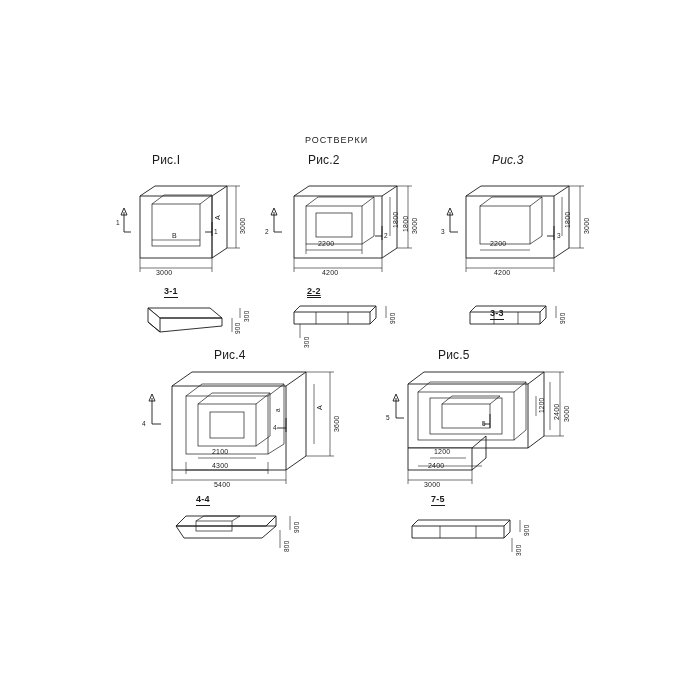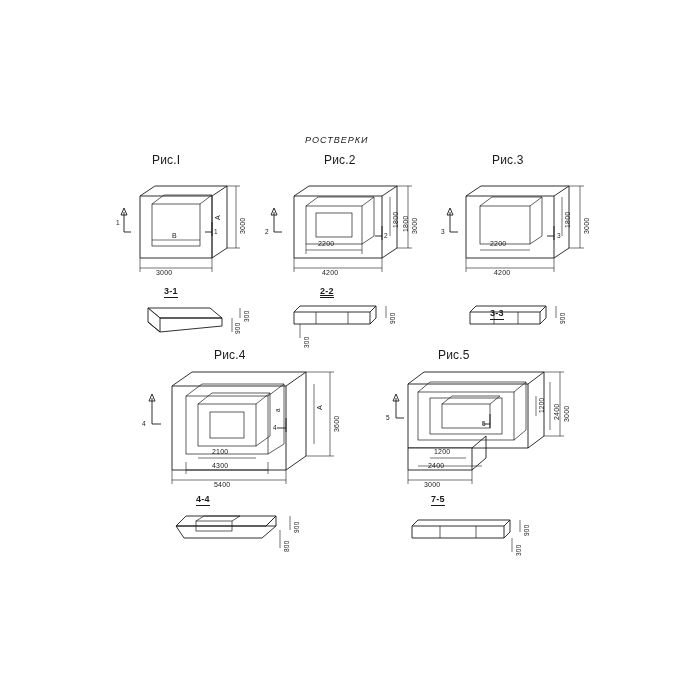--- a/index.html
+++ b/index.html
@@ -19,21 +19,21 @@
   .lbl {
     position: absolute;
     font-size: 8px;
     letter-spacing: 0.2px;
     white-space: nowrap;
     color: #1a1a1a;
   }
   .lbl.sm { font-size: 7px; }
   .lbl.xs { font-size: 6.5px; }
   .lbl.fig { font-size: 12px; }
-  .lbl.title { font-size: 9px; letter-spacing: 1px; font-style: italic; }
+  .lbl.title { font-size: 9px; letter-spacing: 1px; }
   .lbl.sect { font-size: 9px; font-weight: bold; }
   .lbl.rot90 { transform: rotate(-90deg); transform-origin: 0 0; }
   .underline {
     border-bottom: 1px solid #1a1a1a;
     padding-bottom: 1px;
   }
   svg.draw {
     position: absolute;
     left: 0;
     top: 0;
@@ -219,33 +219,33 @@
   <div class="lbl sm" style="left:156px; top:269px;">3000</div>
   <div class="lbl sm rot90" style="left:239px; top:234px;">3000</div>
   <div class="lbl sm rot90" style="left:214px; top:220px;">А</div>
   <div class="lbl sm" style="left:172px; top:232px;">В</div>
   <div class="lbl xs" style="left:116px; top:219px;">1</div>
   <div class="lbl xs" style="left:214px; top:228px;">1</div>
   <div class="lbl sect underline" style="left:164px; top:286px;">3-1</div>
   <div class="lbl xs rot90" style="left:234px; top:334px;">900</div>
   <div class="lbl xs rot90" style="left:243px; top:322px;">300</div>
 
-  <div class="lbl fig" style="left:324px; top:153px;">Рис.2</div>
+  <div class="lbl fig" style="left:308px; top:153px;">Рис.2</div>
   <div class="lbl sm" style="left:322px; top:269px;">4200</div>
   <div class="lbl sm" style="left:318px; top:240px;">2200</div>
   <div class="lbl sm rot90" style="left:411px; top:234px;">3000</div>
   <div class="lbl sm rot90" style="left:402px; top:232px;">1800</div>
   <div class="lbl sm rot90" style="left:392px; top:228px;">1800</div>
   <div class="lbl xs" style="left:265px; top:228px;">2</div>
   <div class="lbl xs" style="left:384px; top:232px;">2</div>
-  <div class="lbl sect underline" style="left:320px; top:286px;text-decoration:underline;">2-2</div>
+  <div class="lbl sect underline" style="left:307px; top:286px;text-decoration:underline;">2-2</div>
   <div class="lbl xs rot90" style="left:303px; top:348px;">300</div>
   <div class="lbl xs rot90" style="left:389px; top:324px;">900</div>
 
-  <div class="lbl fig" style="left:492px; top:153px;">Рис.3</div>
+  <div class="lbl fig" style="left:492px; top:153px;font-style:italic;">Рис.3</div>
   <div class="lbl sm" style="left:494px; top:269px;">4200</div>
   <div class="lbl sm" style="left:490px; top:240px;">2200</div>
   <div class="lbl sm rot90" style="left:583px; top:234px;">3000</div>
   <div class="lbl sm rot90" style="left:564px; top:228px;">1800</div>
   <div class="lbl xs" style="left:441px; top:228px;">3</div>
   <div class="lbl xs" style="left:557px; top:232px;">3</div>
   <div class="lbl sect underline" style="left:490px; top:286px;margin-top:22px;">3-3</div>
   <div class="lbl xs rot90" style="left:559px; top:324px;">900</div>
 
   <div class="lbl fig" style="left:214px; top:348px;">Рис.4</div>

